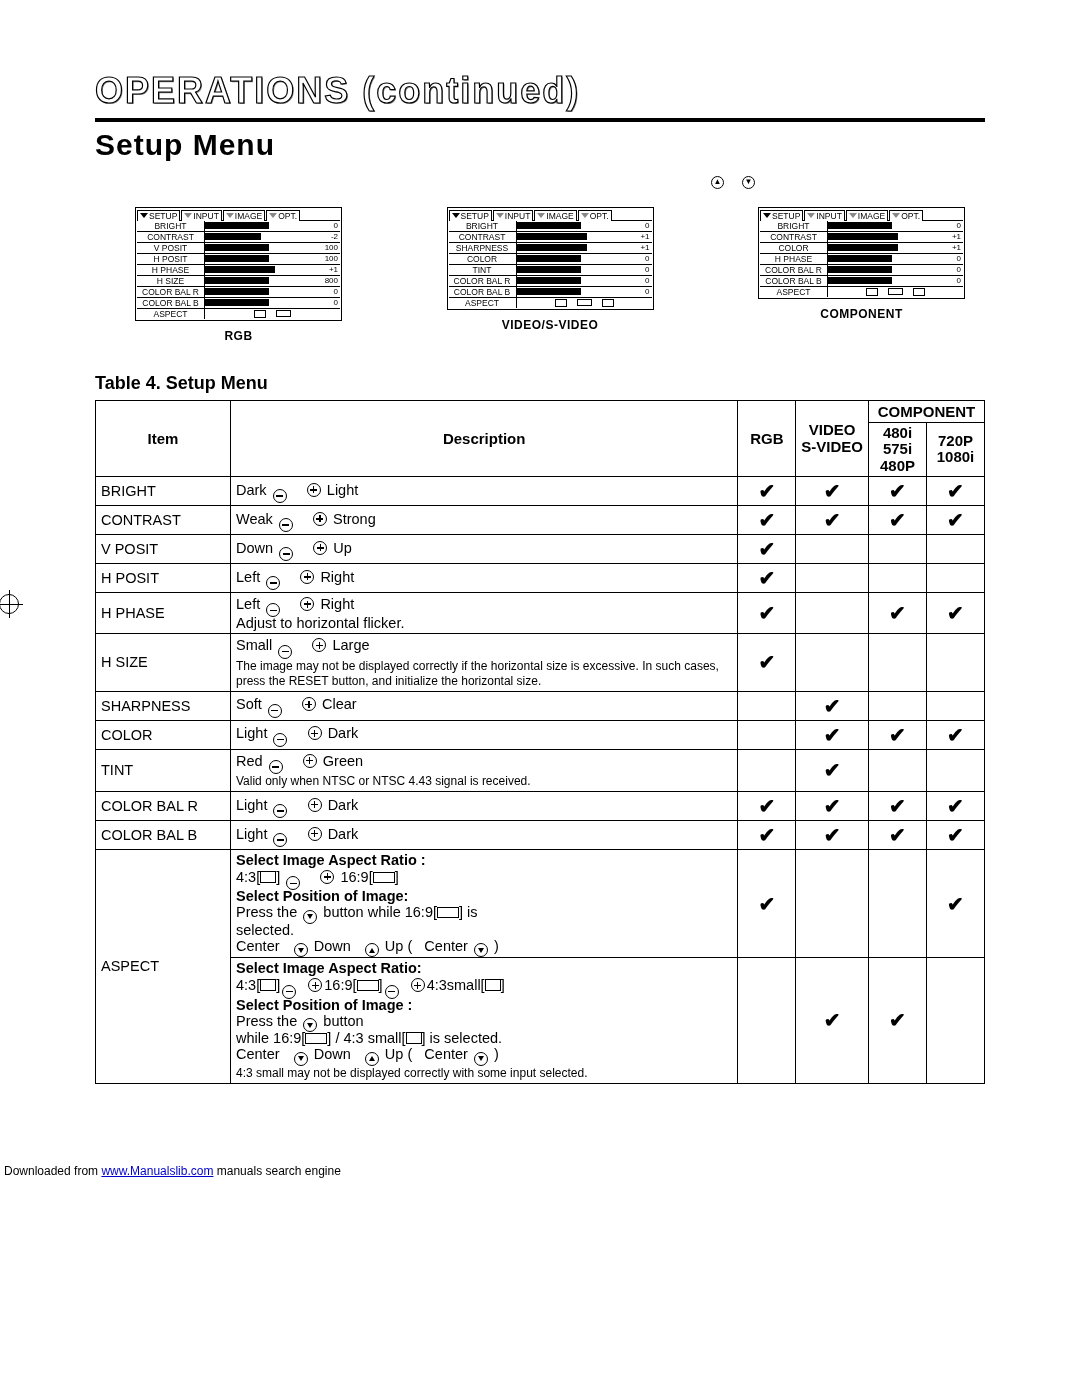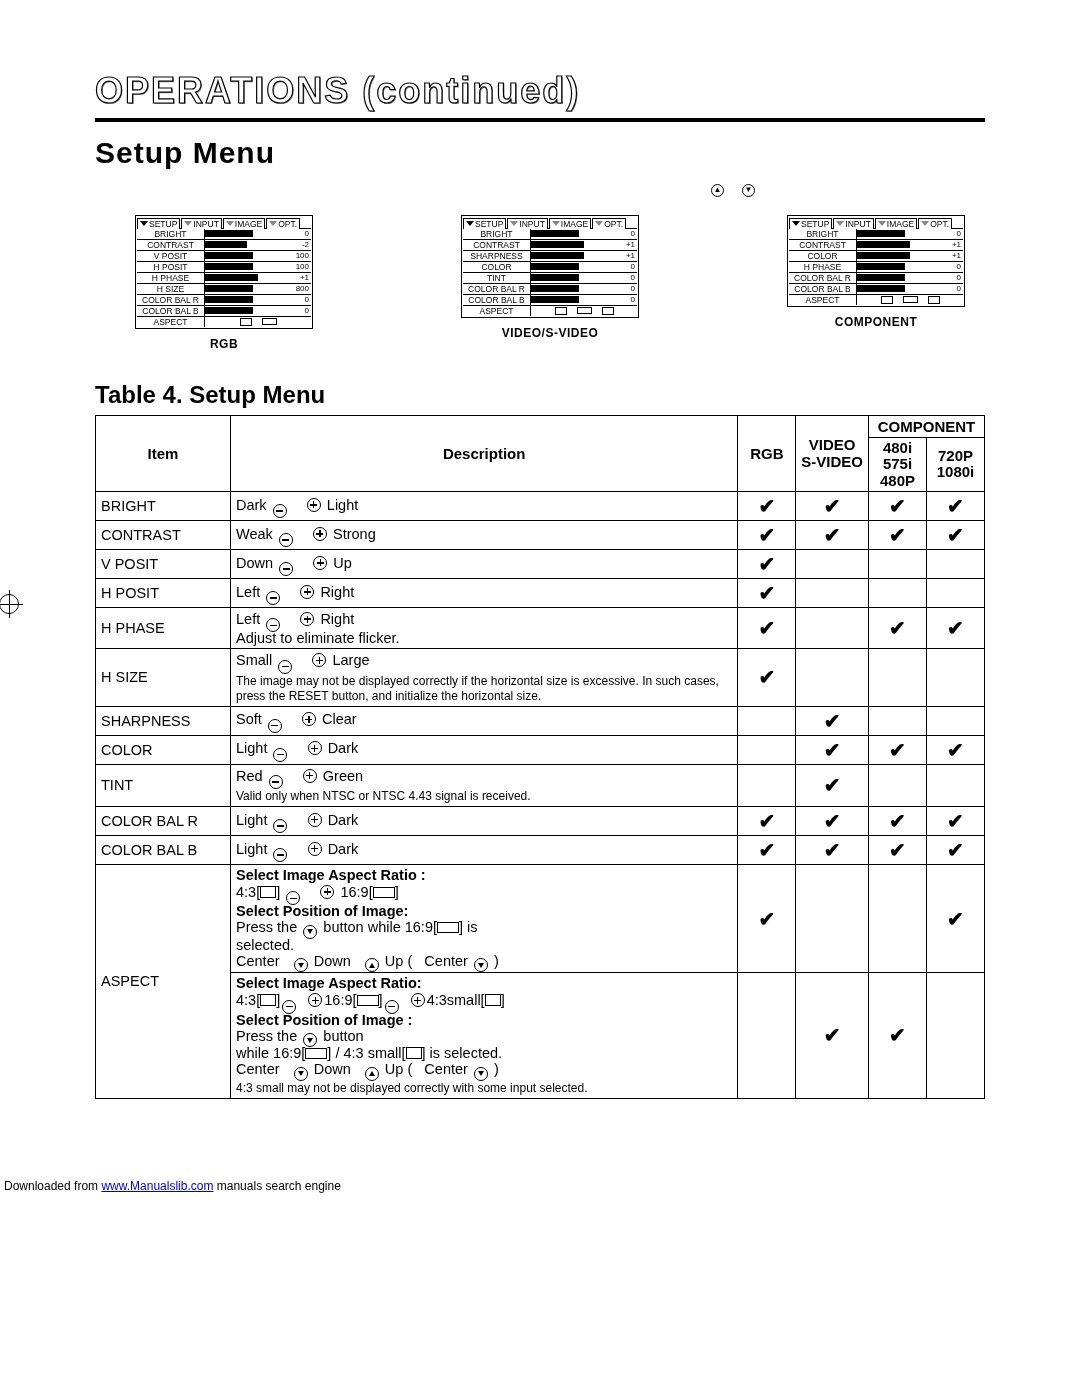--- a/index.html
+++ b/index.html
@@ -1,40 +1,40 @@
 <!DOCTYPE html>
 <html><head>
 <meta charset="utf-8">
 <style>
   * { box-sizing: border-box; margin: 0; padding: 0; }
   body { background: #fff; font-family: Arial, Helvetica, sans-serif; color: #000; width: 1080px; margin: 0 auto; position: relative; }
   .page { padding: 70px 95px 50px 95px; }
-  .title-outline { font-size: 36px; font-weight: bold; letter-spacing: 2px; padding-bottom: 6px; border-bottom: 4px solid #000; margin-bottom: 14px; color: #fff; -webkit-text-stroke: 1.2px #000; text-shadow: 1px 1px 0 #888; }
+  .title-outline { font-size: 36px; font-weight: bold; letter-spacing: 2px; padding-bottom: 6px; border-bottom: 4px solid #000; margin-bottom: 6px; color: #fff; -webkit-text-stroke: 1.2px #000; text-shadow: 1px 1px 0 #888; }
   .subtitle { font-size: 30px; font-weight: bold; letter-spacing: 1px; margin-bottom: 8px; }
   .intro-line { text-align: right; padding-right: 230px; font-size: 13px; }
   .circ { border: 1.2px solid #000; border-radius: 50%; display: inline-flex; width: 13px; height: 13px; align-items: center; justify-content: center; font-size: 8px; line-height: 1; position: relative; top: 2px; }
   .panels { display: flex; justify-content: space-between; margin: 20px 20px 10px 40px; }
   .panel-block { }
-  .panel { border: 1px solid #000; width: 178px; font-size: 9.5px; padding: 1px; }
+  .panel { border: 1px solid #000; width: 207px; font-size: 9.5px; padding: 1px; }
   .panel-tabs { display: flex; font-size: 8.5px; }
   .panel-tabs span { border: 1px solid #000; border-bottom: none; padding: 0 2px; margin-right: 1px; display: inline-flex; align-items: center; position: relative; top: 1px; background: #fff; }
   .panel-tabs span.active::before { content: ""; width: 0; height: 0; border-left: 4px solid transparent; border-right: 4px solid transparent; border-top: 5px solid #000; margin-right: 1px; }
   .panel-tabs span:not(.active)::before { content: ""; width: 0; height: 0; border-left: 4px solid transparent; border-right: 4px solid transparent; border-top: 5px solid #888; margin-right: 1px; }
   .panel-row { display: flex; align-items: center; height: 11px; border-top: 1px solid #000; }
   .panel-label { width: 68px; font-size: 8.5px; text-align: center; border-right: 1px solid #000; }
   .panel-bar-area { flex: 1; position: relative; height: 9px; display: flex; align-items: center; }
   .panel-bar { background: #000; height: 7px; display: block; }
   .panel-val { width: 18px; font-size: 8px; text-align: right; padding-right: 2px; }
   .panel-aspect { display: flex; border-top: 1px solid #000; height: 11px; align-items: center; }
   .panel-aspect .panel-label { border-right: 1px solid #000; }
   .aspect-icons { flex: 1; display: flex; justify-content: center; gap: 10px; font-size: 8px; }
   .ratio-box { border: 1px solid #000; width: 12px; height: 8px; display: inline-block; position: relative; }
   .ratio-box.wide { width: 15px; height: 7px; }
   .panel-caption { text-align: center; font-size: 12px; font-weight: bold; margin-top: 8px; letter-spacing: 0.5px; }
-  .table-title { font-size: 24px; font-weight: bold; margin: 30px 0 6px 0; }
+  .table-title { font-size: 18px; font-weight: bold; margin: 30px 0 6px 0; }
   table.setup { border-collapse: collapse; width: 100%; font-size: 14.5px; }
   table.setup th, table.setup td { border: 1px solid #000; padding: 2px 5px; vertical-align: middle; }
   table.setup th { font-weight: bold; font-size: 15px; }
   th.head-item { width: 135px; font-size: 17px; }
   th.head-desc { font-size: 17px; margin-left: 20px; }
   th.small-head { font-size: 11px; font-weight: normal; }
   th.tiny-head { font-size: 10.5px; font-weight: normal; line-height: 1.1; }
   .check { font-size: 20px; font-weight: bold; text-align: center; }
   td.chk { text-align: center; width: 58px; }
   .decbtn { display: inline-flex; border: 1.2px solid #000; border-radius: 50%; width: 14px; height: 14px; align-items: center; justify-content: center; position: relative; top: 2px; margin: 0 2px; }
@@ -335,21 +335,21 @@
     <tr>
       <td>H POSIT</td>
       <td><span>Left</span> <span class="decbtn"></span>&nbsp;&nbsp;&nbsp;&nbsp;<span class="incbtn"></span> <span>Right</span></td>
       <td class="chk check">✔</td>
       <td class="chk"></td>
       <td class="chk"></td>
       <td class="chk"></td>
     </tr>
     <tr>
       <td>H PHASE</td>
-      <td><span>Left</span> <span class="decbtn"></span>&nbsp;&nbsp;&nbsp;&nbsp;<span class="incbtn"></span> <span>Right</span><br><span>Adjust to eliminate flicker.</span></td>
+      <td><span>Left</span> <span class="decbtn"></span>&nbsp;&nbsp;&nbsp;&nbsp;<span class="incbtn"></span> <span>Right</span><br><span>Adjust to horizontal flicker.</span></td>
       <td class="chk check">✔</td>
       <td class="chk"></td>
       <td class="chk check">✔</td>
       <td class="chk check">✔</td>
     </tr>
     <tr>
       <td>H SIZE</td>
       <td><span>Small</span> <span class="decbtn"></span>&nbsp;&nbsp;&nbsp;&nbsp;<span class="incbtn"></span> <span>Large</span><div class="note">The image may not be displayed correctly if the horizontal size is excessive. In such cases, press the RESET button, and initialize the horizontal size.</div></td>
       <td class="chk check">✔</td>
       <td class="chk"></td>

